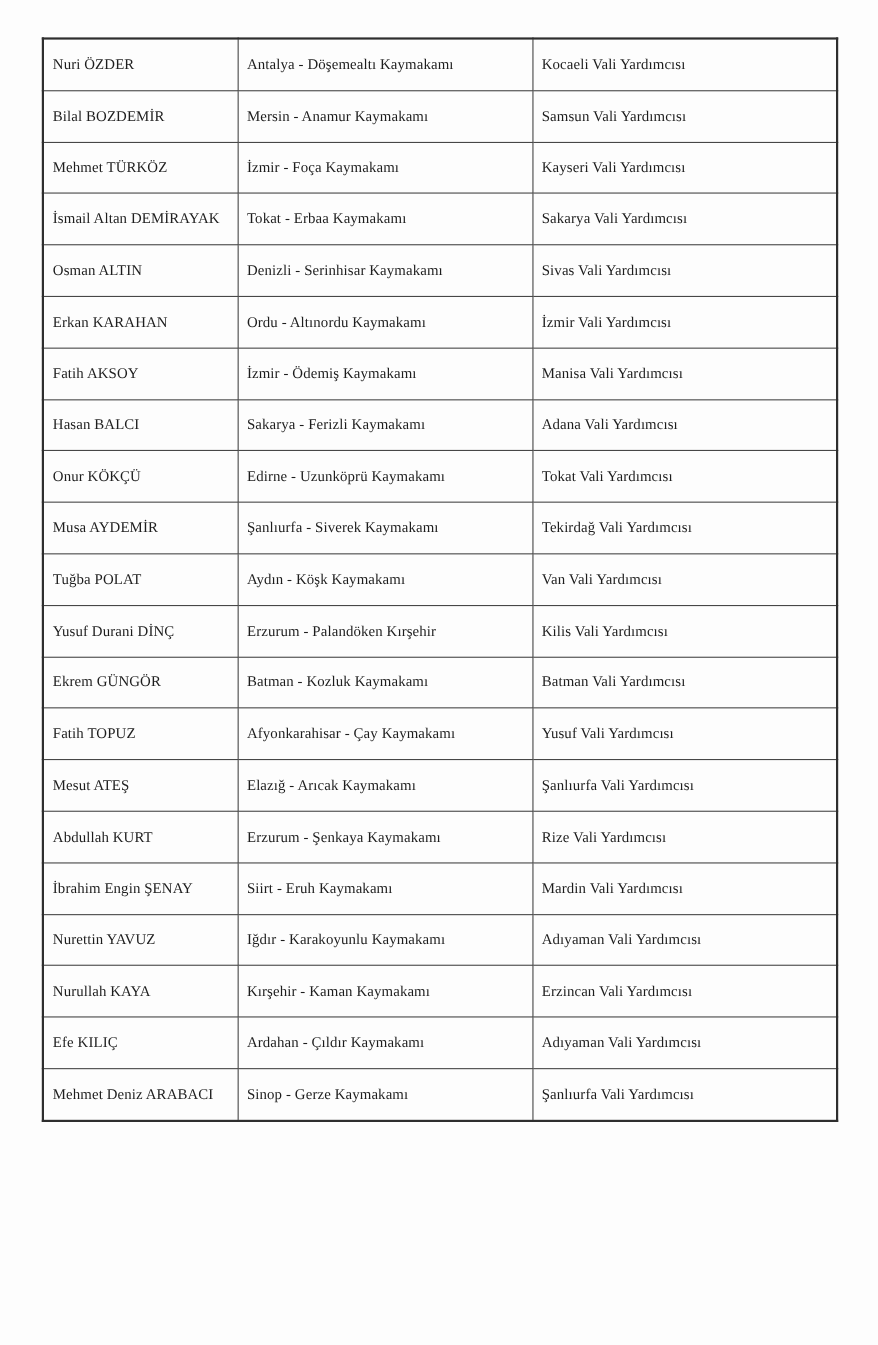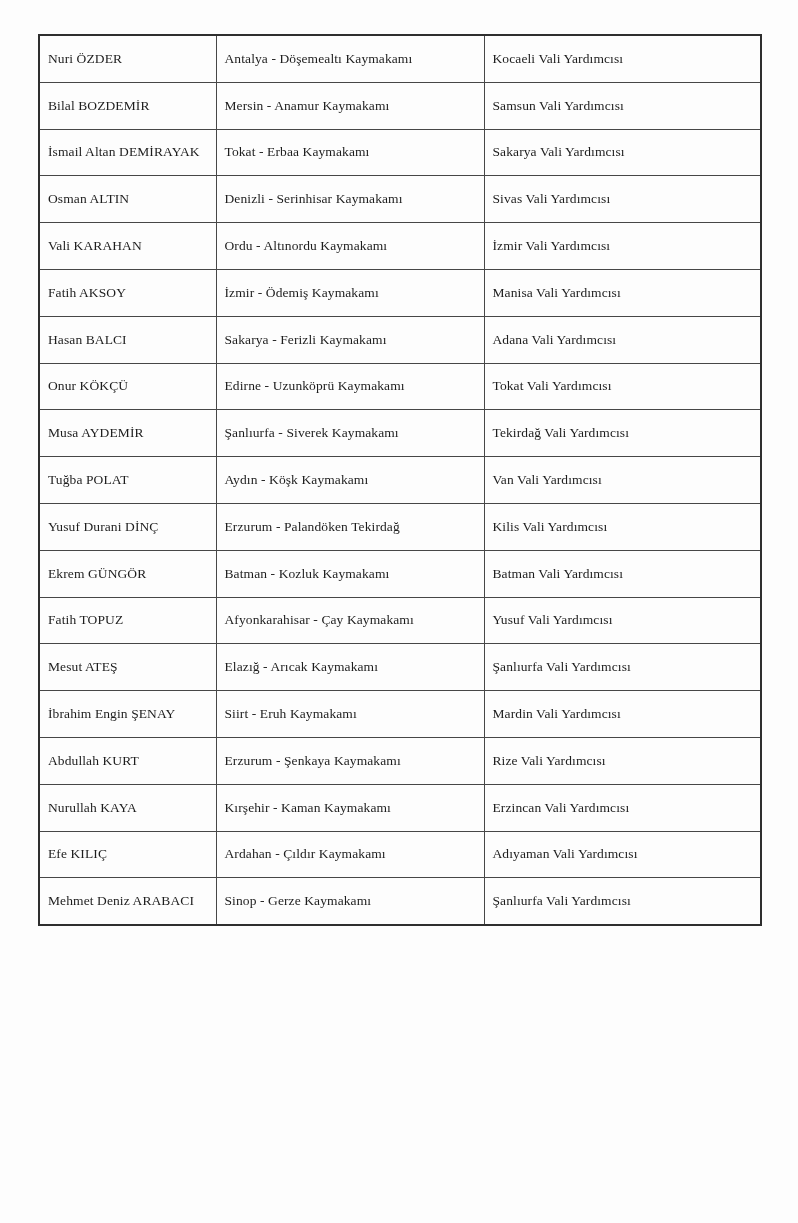--- a/index.html
+++ b/index.html
@@ -54,31 +54,36 @@
           <td>Nuri ÖZDER</td>
           <td>Antalya - Döşemealtı Kaymakamı</td>
           <td>Kocaeli Vali Yardımcısı</td>
         </tr>
         <tr>
           <td>Bilal BOZDEMİR</td>
           <td>Mersin - Anamur Kaymakamı</td>
           <td>Samsun Vali Yardımcısı</td>
         </tr>
         <tr>
+          <td>Mehmet TÜRKÖZ</td>
+          <td>İzmir - Foça Kaymakamı</td>
+          <td>Kayseri Vali Yardımcısı</td>
+        </tr>
+        <tr>
           <td>İsmail Altan DEMİRAYAK</td>
           <td>Tokat - Erbaa Kaymakamı</td>
           <td>Sakarya Vali Yardımcısı</td>
         </tr>
         <tr>
           <td>Osman ALTIN</td>
           <td>Denizli - Serinhisar Kaymakamı</td>
           <td>Sivas Vali Yardımcısı</td>
         </tr>
         <tr>
-          <td>Vali KARAHAN</td>
+          <td>Erkan KARAHAN</td>
           <td>Ordu - Altınordu Kaymakamı</td>
           <td>İzmir Vali Yardımcısı</td>
         </tr>
         <tr>
           <td>Fatih AKSOY</td>
           <td>İzmir - Ödemiş Kaymakamı</td>
           <td>Manisa Vali Yardımcısı</td>
         </tr>
         <tr>
           <td>Hasan BALCI</td>
@@ -95,47 +100,52 @@
           <td>Şanlıurfa - Siverek Kaymakamı</td>
           <td>Tekirdağ Vali Yardımcısı</td>
         </tr>
         <tr>
           <td>Tuğba POLAT</td>
           <td>Aydın - Köşk Kaymakamı</td>
           <td>Van Vali Yardımcısı</td>
         </tr>
         <tr>
           <td>Yusuf Durani DİNÇ</td>
-          <td>Erzurum - Palandöken Tekirdağ</td>
+          <td>Erzurum - Palandöken Kırşehir</td>
           <td>Kilis Vali Yardımcısı</td>
         </tr>
         <tr>
           <td>Ekrem GÜNGÖR</td>
           <td>Batman - Kozluk Kaymakamı</td>
           <td>Batman Vali Yardımcısı</td>
         </tr>
         <tr>
           <td>Fatih TOPUZ</td>
           <td>Afyonkarahisar - Çay Kaymakamı</td>
           <td>Yusuf Vali Yardımcısı</td>
         </tr>
         <tr>
           <td>Mesut ATEŞ</td>
           <td>Elazığ - Arıcak Kaymakamı</td>
           <td>Şanlıurfa Vali Yardımcısı</td>
         </tr>
         <tr>
+          <td>Abdullah KURT</td>
+          <td>Erzurum - Şenkaya Kaymakamı</td>
+          <td>Rize Vali Yardımcısı</td>
+        </tr>
+        <tr>
           <td>İbrahim Engin ŞENAY</td>
           <td>Siirt - Eruh Kaymakamı</td>
           <td>Mardin Vali Yardımcısı</td>
         </tr>
         <tr>
-          <td>Abdullah KURT</td>
-          <td>Erzurum - Şenkaya Kaymakamı</td>
-          <td>Rize Vali Yardımcısı</td>
+          <td>Nurettin YAVUZ</td>
+          <td>Iğdır - Karakoyunlu Kaymakamı</td>
+          <td>Adıyaman Vali Yardımcısı</td>
         </tr>
         <tr>
           <td>Nurullah KAYA</td>
           <td>Kırşehir - Kaman Kaymakamı</td>
           <td>Erzincan Vali Yardımcısı</td>
         </tr>
         <tr>
           <td>Efe KILIÇ</td>
           <td>Ardahan - Çıldır Kaymakamı</td>
           <td>Adıyaman Vali Yardımcısı</td>

